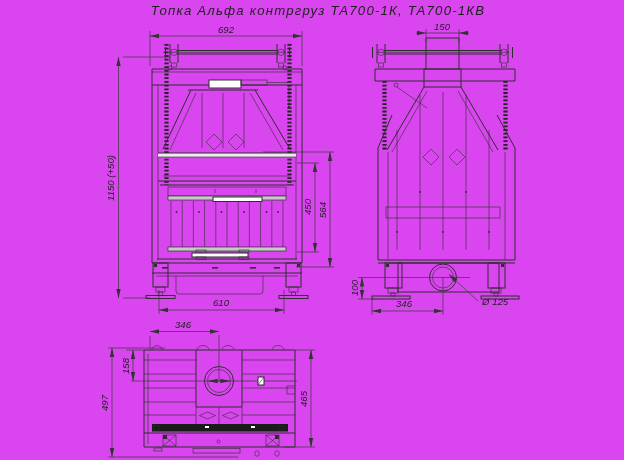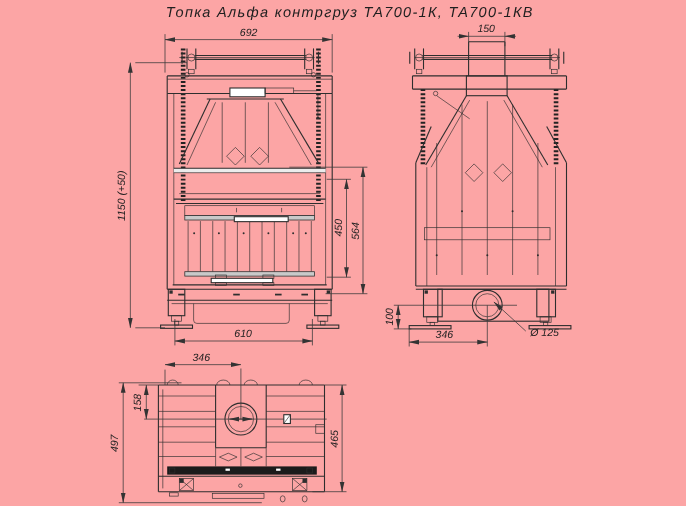--- a/index.html
+++ b/index.html
@@ -1,16 +1,16 @@
 <!DOCTYPE html>
 <html><head>
 <meta charset="utf-8">
 <style>
   html,body{margin:0;padding:0;background:#fff;}
-  #stage{position:relative;width:624px;height:460px;background:#fca5a5;overflow:hidden;}
+  #stage{position:relative;width:624px;height:460px;background:#d946ef;overflow:hidden;}
   svg text{font-family:"Liberation Sans","DejaVu Sans",sans-serif;font-style:italic;fill:#1f1f1f;}
   .title-t{font-size:13.2px;letter-spacing:1.2px;}
   .dim-t{font-size:9.6px;}
   .ln{stroke:#2e2e2e;stroke-width:1;fill:none;}
   .tn{stroke:#2e2e2e;stroke-width:.6;fill:none;}
   .dim{stroke:#3a3a3a;stroke-width:.7;fill:none;}
   .chain{stroke:#232323;stroke-width:4.2;fill:none;stroke-dasharray:1.8 1.9;}
   .wf{fill:#fff;stroke:#2e2e2e;stroke-width:1;}
   .gf{fill:#c9c9c9;stroke:#2e2e2e;stroke-width:.7;}
   .df{fill:#2e2e2e;stroke:none;}

